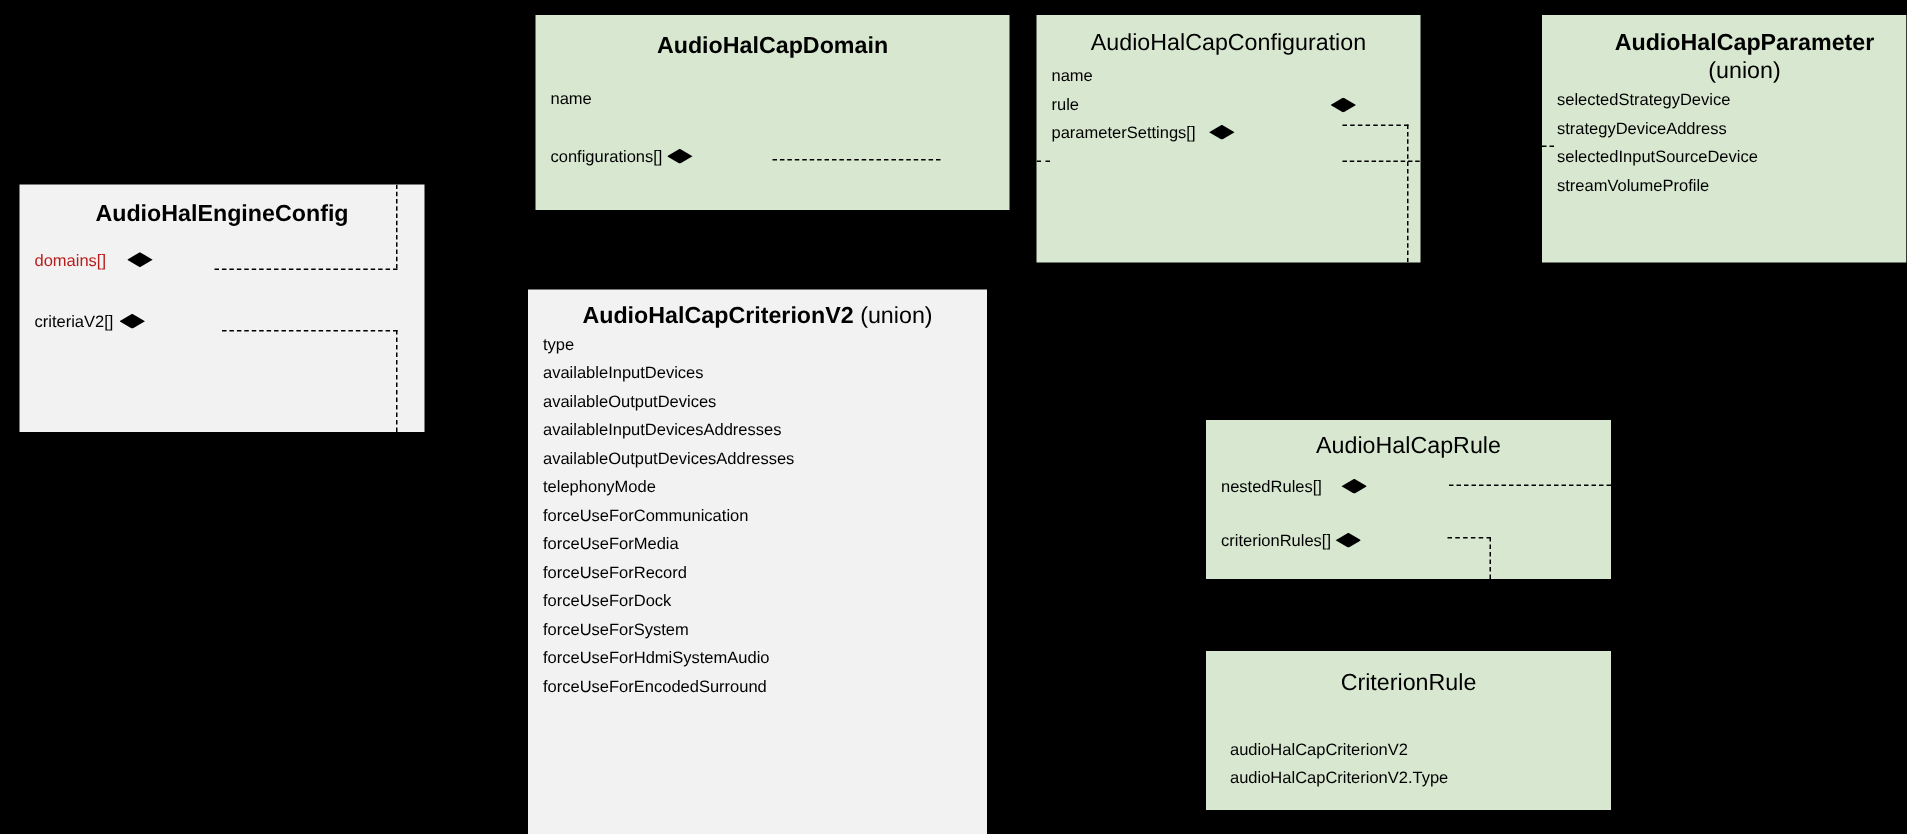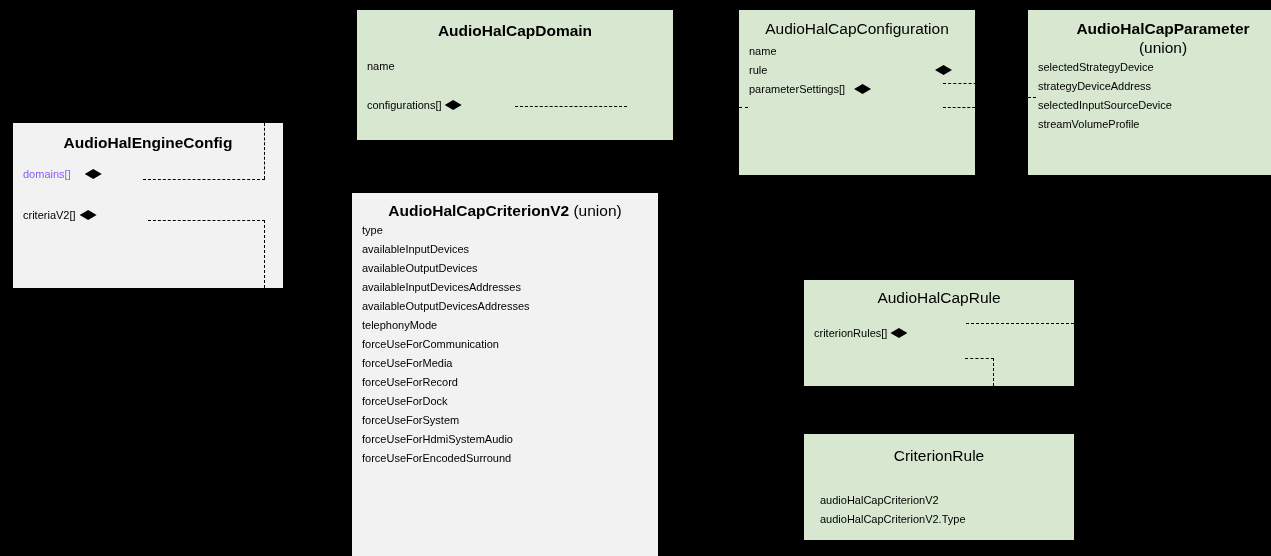--- a/index.html
+++ b/index.html
@@ -33,21 +33,21 @@
   .box-title.bold { font-weight: bold; }
   .title-sub { font-weight: normal; }
 
   .attr {
     font-size: 11px;
     color: #000000;
     line-height: 19px;
     white-space: nowrap;
     position: relative;
   }
-  .attr.green-text { color: #8b5cf6; }
+  .attr.green-text { color: #b91c1c; }
 
   .attr-list { padding-left: 10px; }
 
   
   .attr-spaced { margin-top: 12px; }
 
   
   .diamond {
     display: inline-block;
     width: 17px;
@@ -105,21 +105,21 @@
       </div>
       <div class="attr" style="margin-top:20px;">
         <span>configurations[]</span>
         <span class="diamond"></span>
       </div>
     </div>
 
     <div class="hline" style="left:158px; top:96px; width:112px;"></div>
   </div>
 
-  <div class="uml-box box-green" style="left:691px; top:10px; width:236px; height:165px;margin-left:48px;">
+  <div class="uml-box box-green" style="left:691px; top:10px; width:256px; height:165px;">
     <div class="box-title" style="margin-top:9px;">AudioHalCapConfiguration</div>
     <div class="attr-list" style="margin-top:4px;">
       <div class="attr">
         <span>name</span>
       </div>
       <div class="attr">
         <span>rule</span>
         <span class="diamond" style="position:absolute; left:186px; top:4px;"></span>
       </div>
       <div class="attr">
@@ -175,20 +175,24 @@
       <div class="attr"><span>forceUseForDock</span></div>
       <div class="attr"><span>forceUseForSystem</span></div>
       <div class="attr"><span>forceUseForHdmiSystemAudio</span></div>
       <div class="attr"><span>forceUseForEncodedSurround</span></div>
     </div>
   </div>
 
   <div class="uml-box box-green" style="left:804px; top:280px; width:270px; height:106px;">
     <div class="box-title" style="margin-top:8px;">AudioHalCapRule</div>
     <div class="attr-list" style="margin-top:9px;">
+      <div class="attr">
+        <span>nestedRules[]</span>
+        <span class="diamond" style="margin-left:10px;"></span>
+      </div>
       <div class="attr" style="margin-top:17px;">
         <span>criterionRules[]</span>
         <span class="diamond"></span>
       </div>
     </div>
 
     <div class="hline" style="left:162px; top:43px; width:108px;"></div>
 
     <div class="hline" style="left:161px; top:78px; width:29px;"></div>
     <div class="vline" style="left:189px; top:78px; height:28px;"></div>

